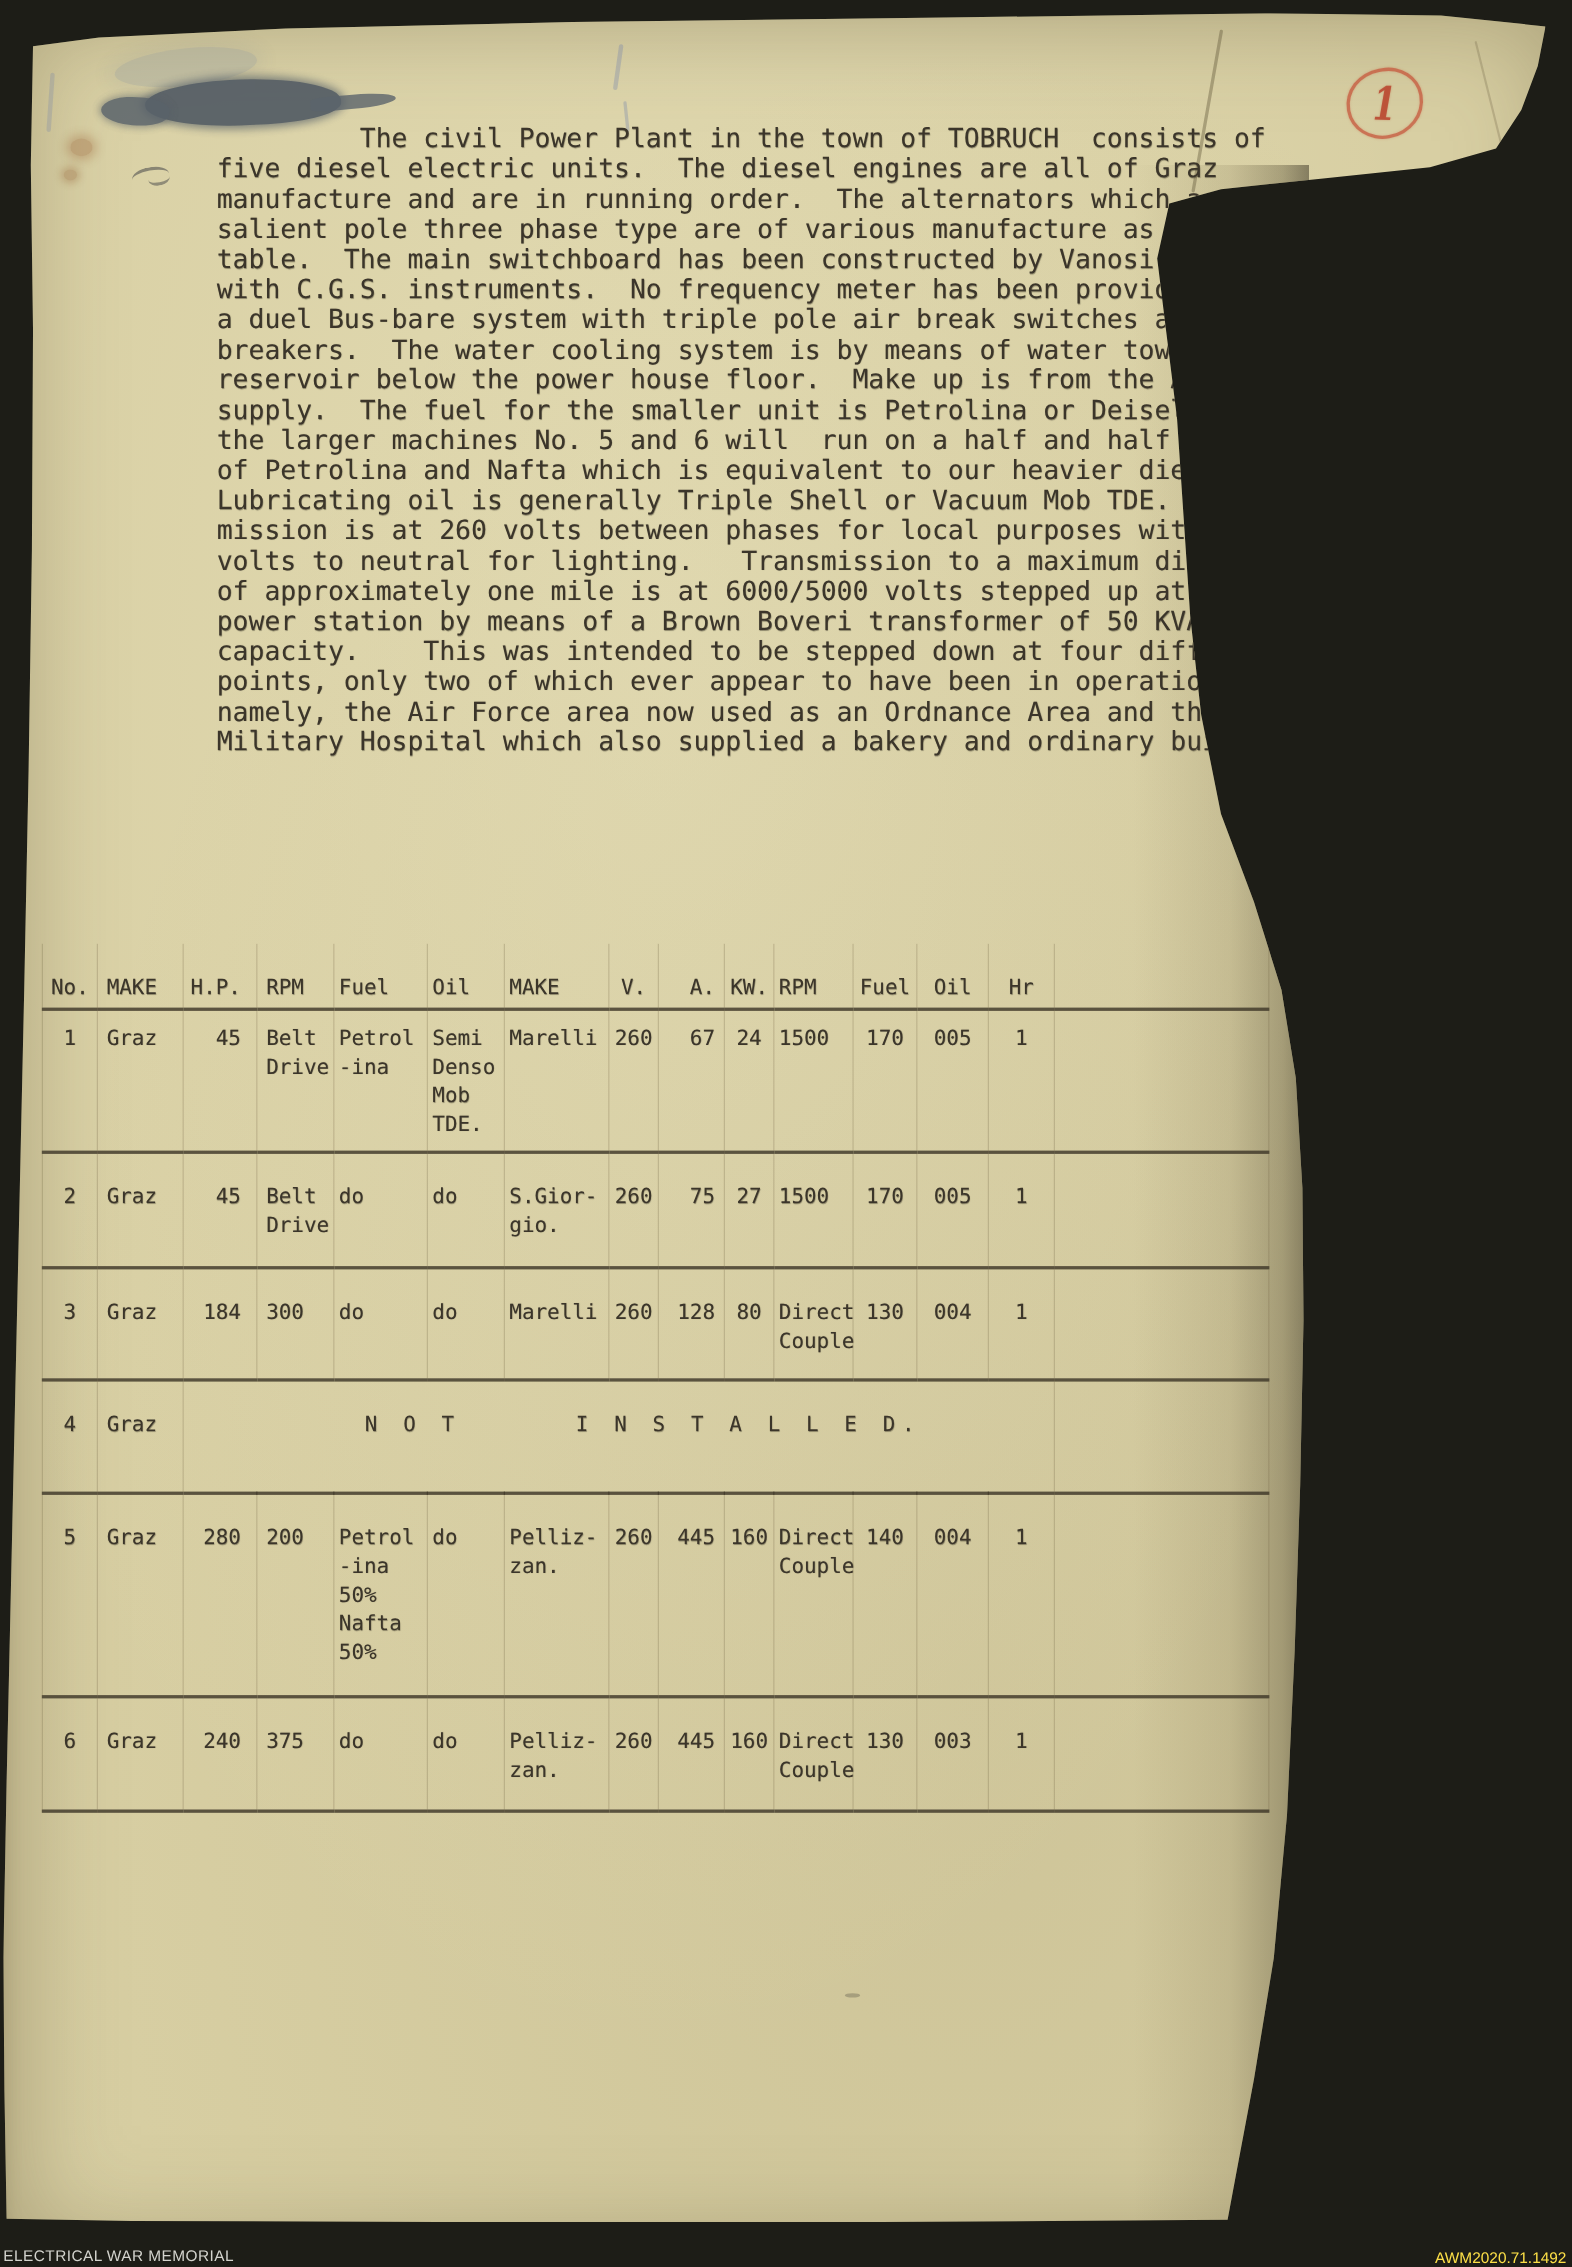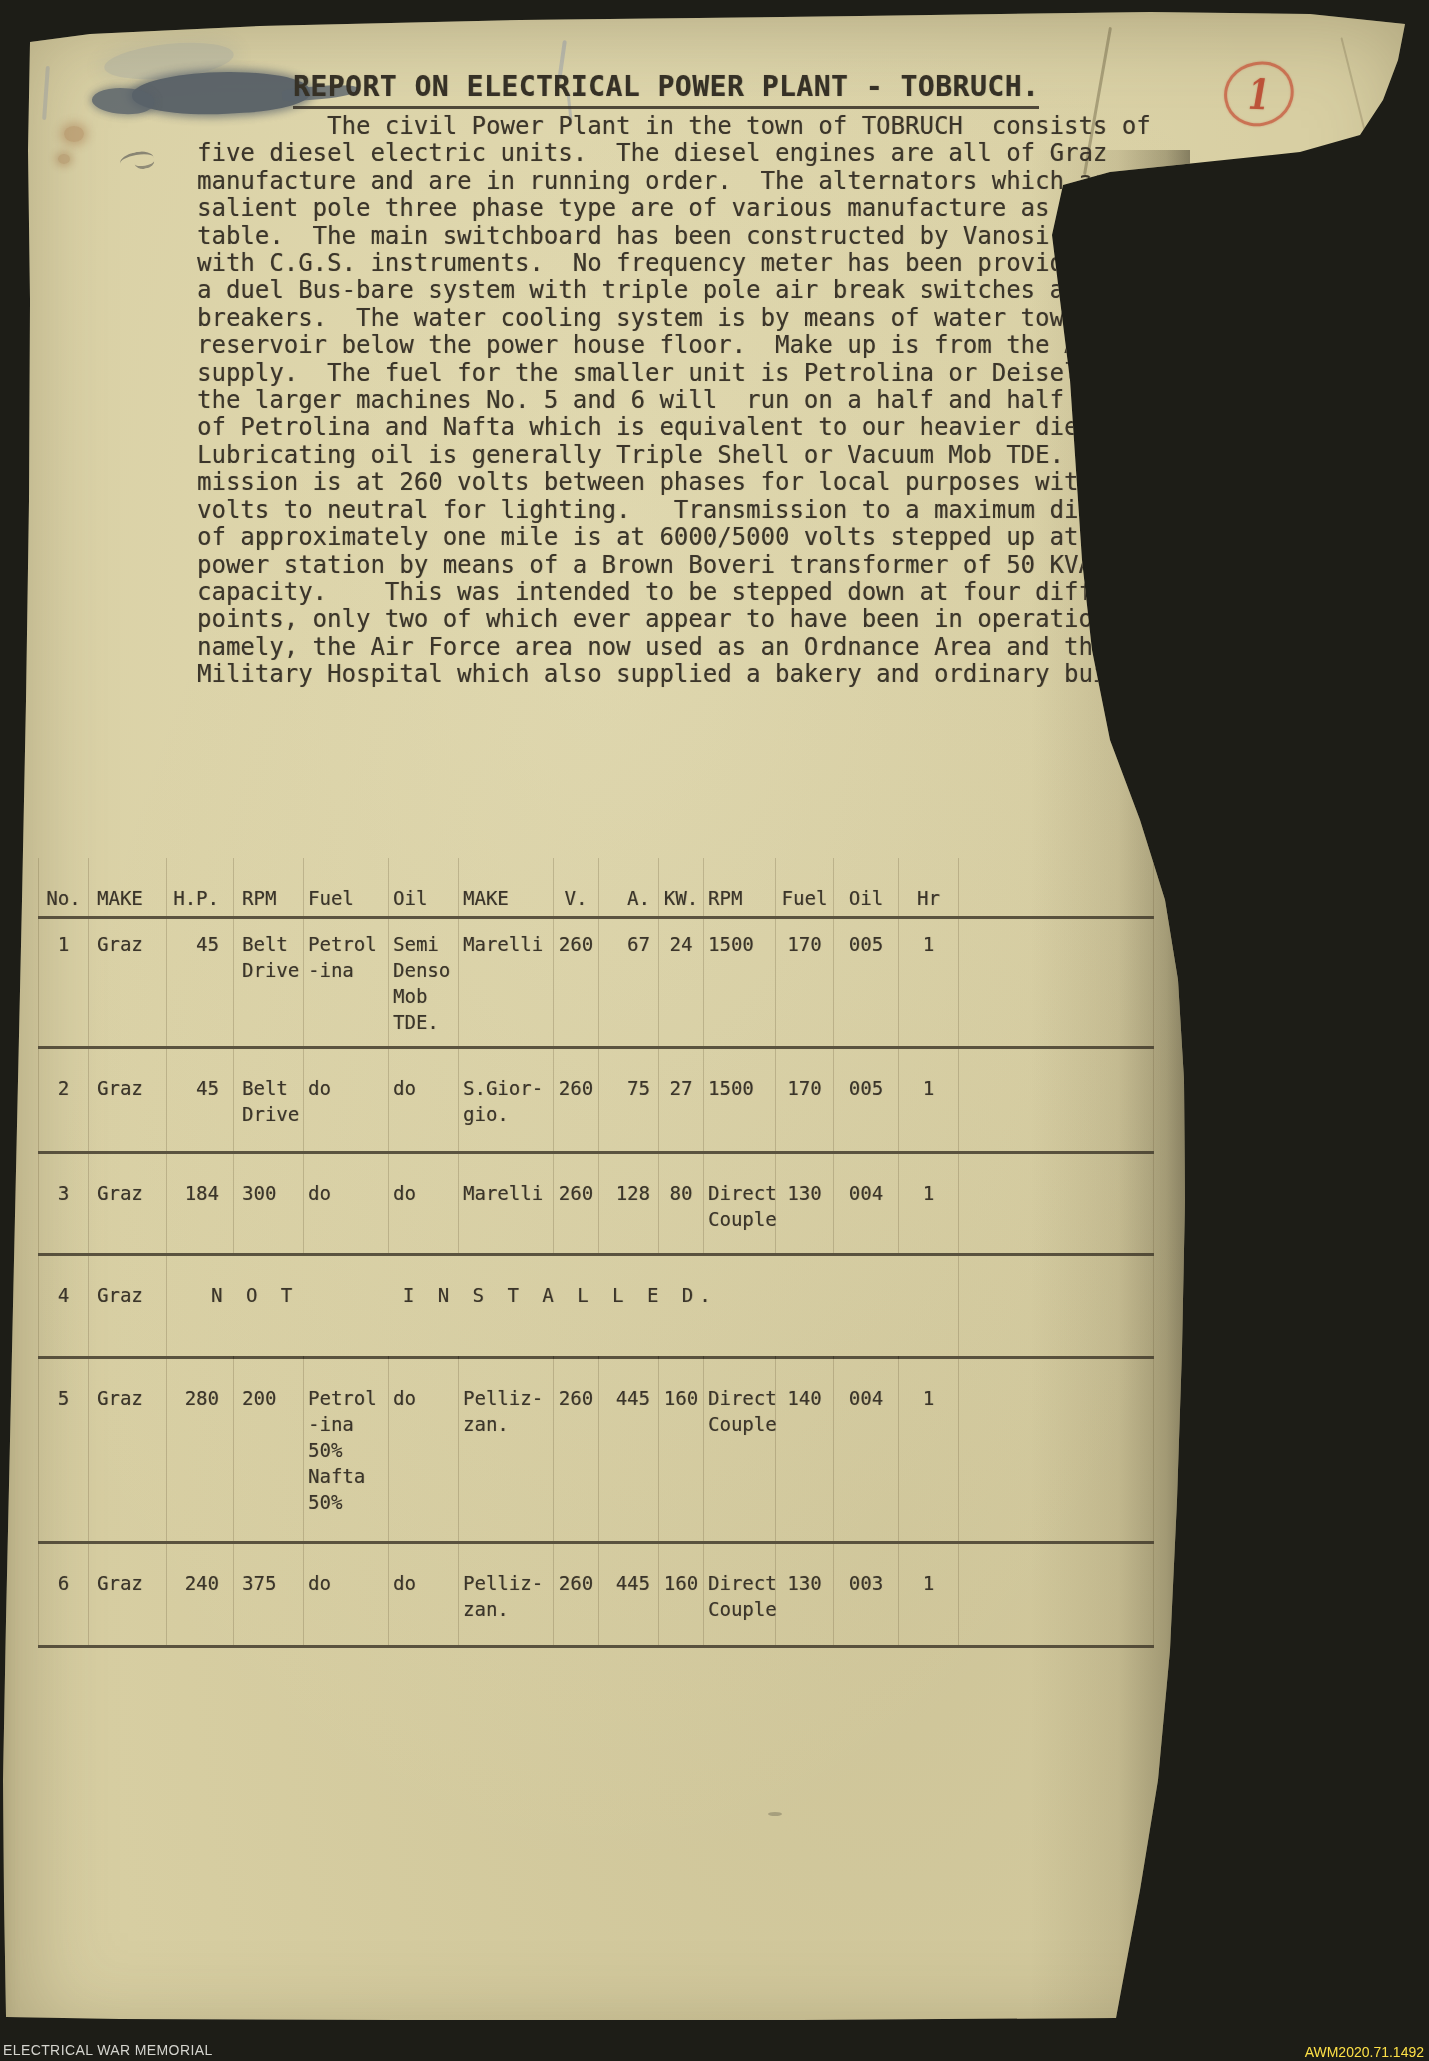--- a/index.html
+++ b/index.html
@@ -95,21 +95,21 @@
   .c5{text-align:left;padding-left:4px;}
   .c6{text-align:left;padding-left:4px;}
   .c7{text-align:center;}
   .c8{text-align:right;padding-right:8px;}
   .c9{text-align:center;}
   .c10{text-align:left;padding-left:4px;}
   .c11{text-align:center;}
   .c12{text-align:center;}
   .c13{text-align:center;}
   .c14{}
-  .cspan{text-align:left;padding-left:44px;letter-spacing:6px;}
+  .cspan{text-align:center;padding-left:44px;letter-spacing:6px;}
   
   .footer-left{position:absolute;left:3px;top:2042px;font-family:"Liberation Sans",sans-serif;
     font-size:14px;letter-spacing:.4px;color:#d4d4ce;}
   .footer-right{position:absolute;right:5px;top:2044px;font-family:"Liberation Sans",sans-serif;
     font-size:14px;color:#fde047;}
 </style>
 </head>
 <body>
 
 <div class="stage">
@@ -129,21 +129,20 @@
     <div class="bluemark m1"></div>
     <div class="bluemark m2"></div>
     <div class="bluemark m3"></div>
     <div class="tilde-mark"></div>
     <div class="speck"></div>
 
     <div class="page-stamp">
       <span class="num">1</span>
     </div>
 
-    <div class="title">REPORT ON ELECTRICAL POWER PLANT - TOBRUCH.</div>
 
     <pre class="body-text">         The civil Power Plant in the town of TOBRUCH  consists of
 five diesel electric units.  The diesel engines are all of Graz
 manufacture and are in running order.  The alternators which are of the
 salient pole three phase type are of various manufacture as shown in
 table.  The main switchboard has been constructed by Vanosi, Milano
 with C.G.S. instruments.  No frequency meter has been provided.  There is
 a duel Bus-bare system with triple pole air break switches and circuit
 breakers.  The water cooling system is by means of water towers with a
 reservoir below the power house floor.  Make up is from the AUDA water

